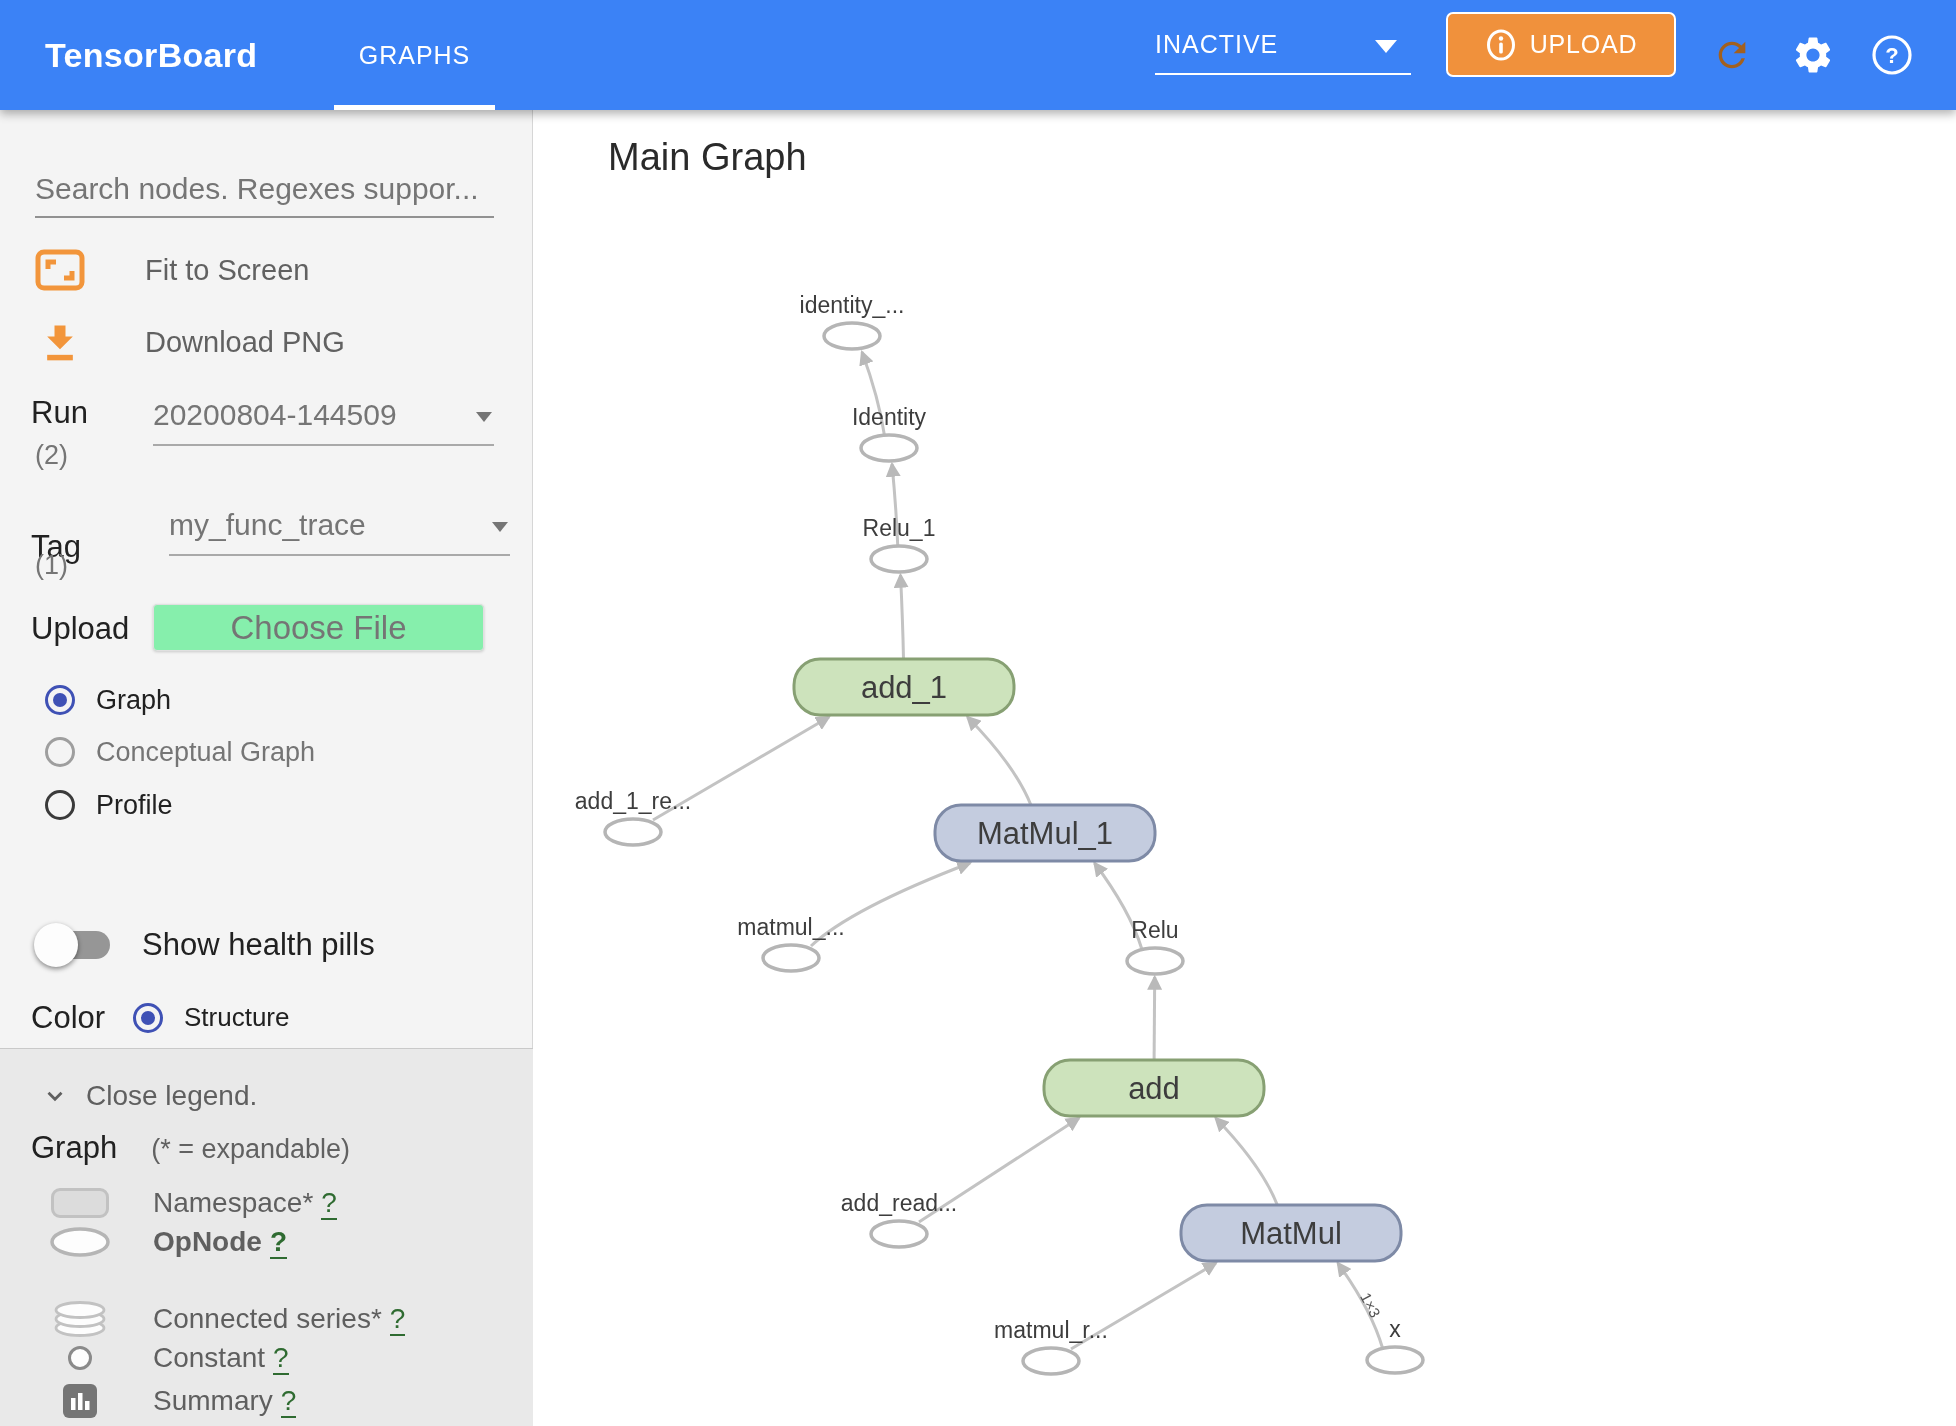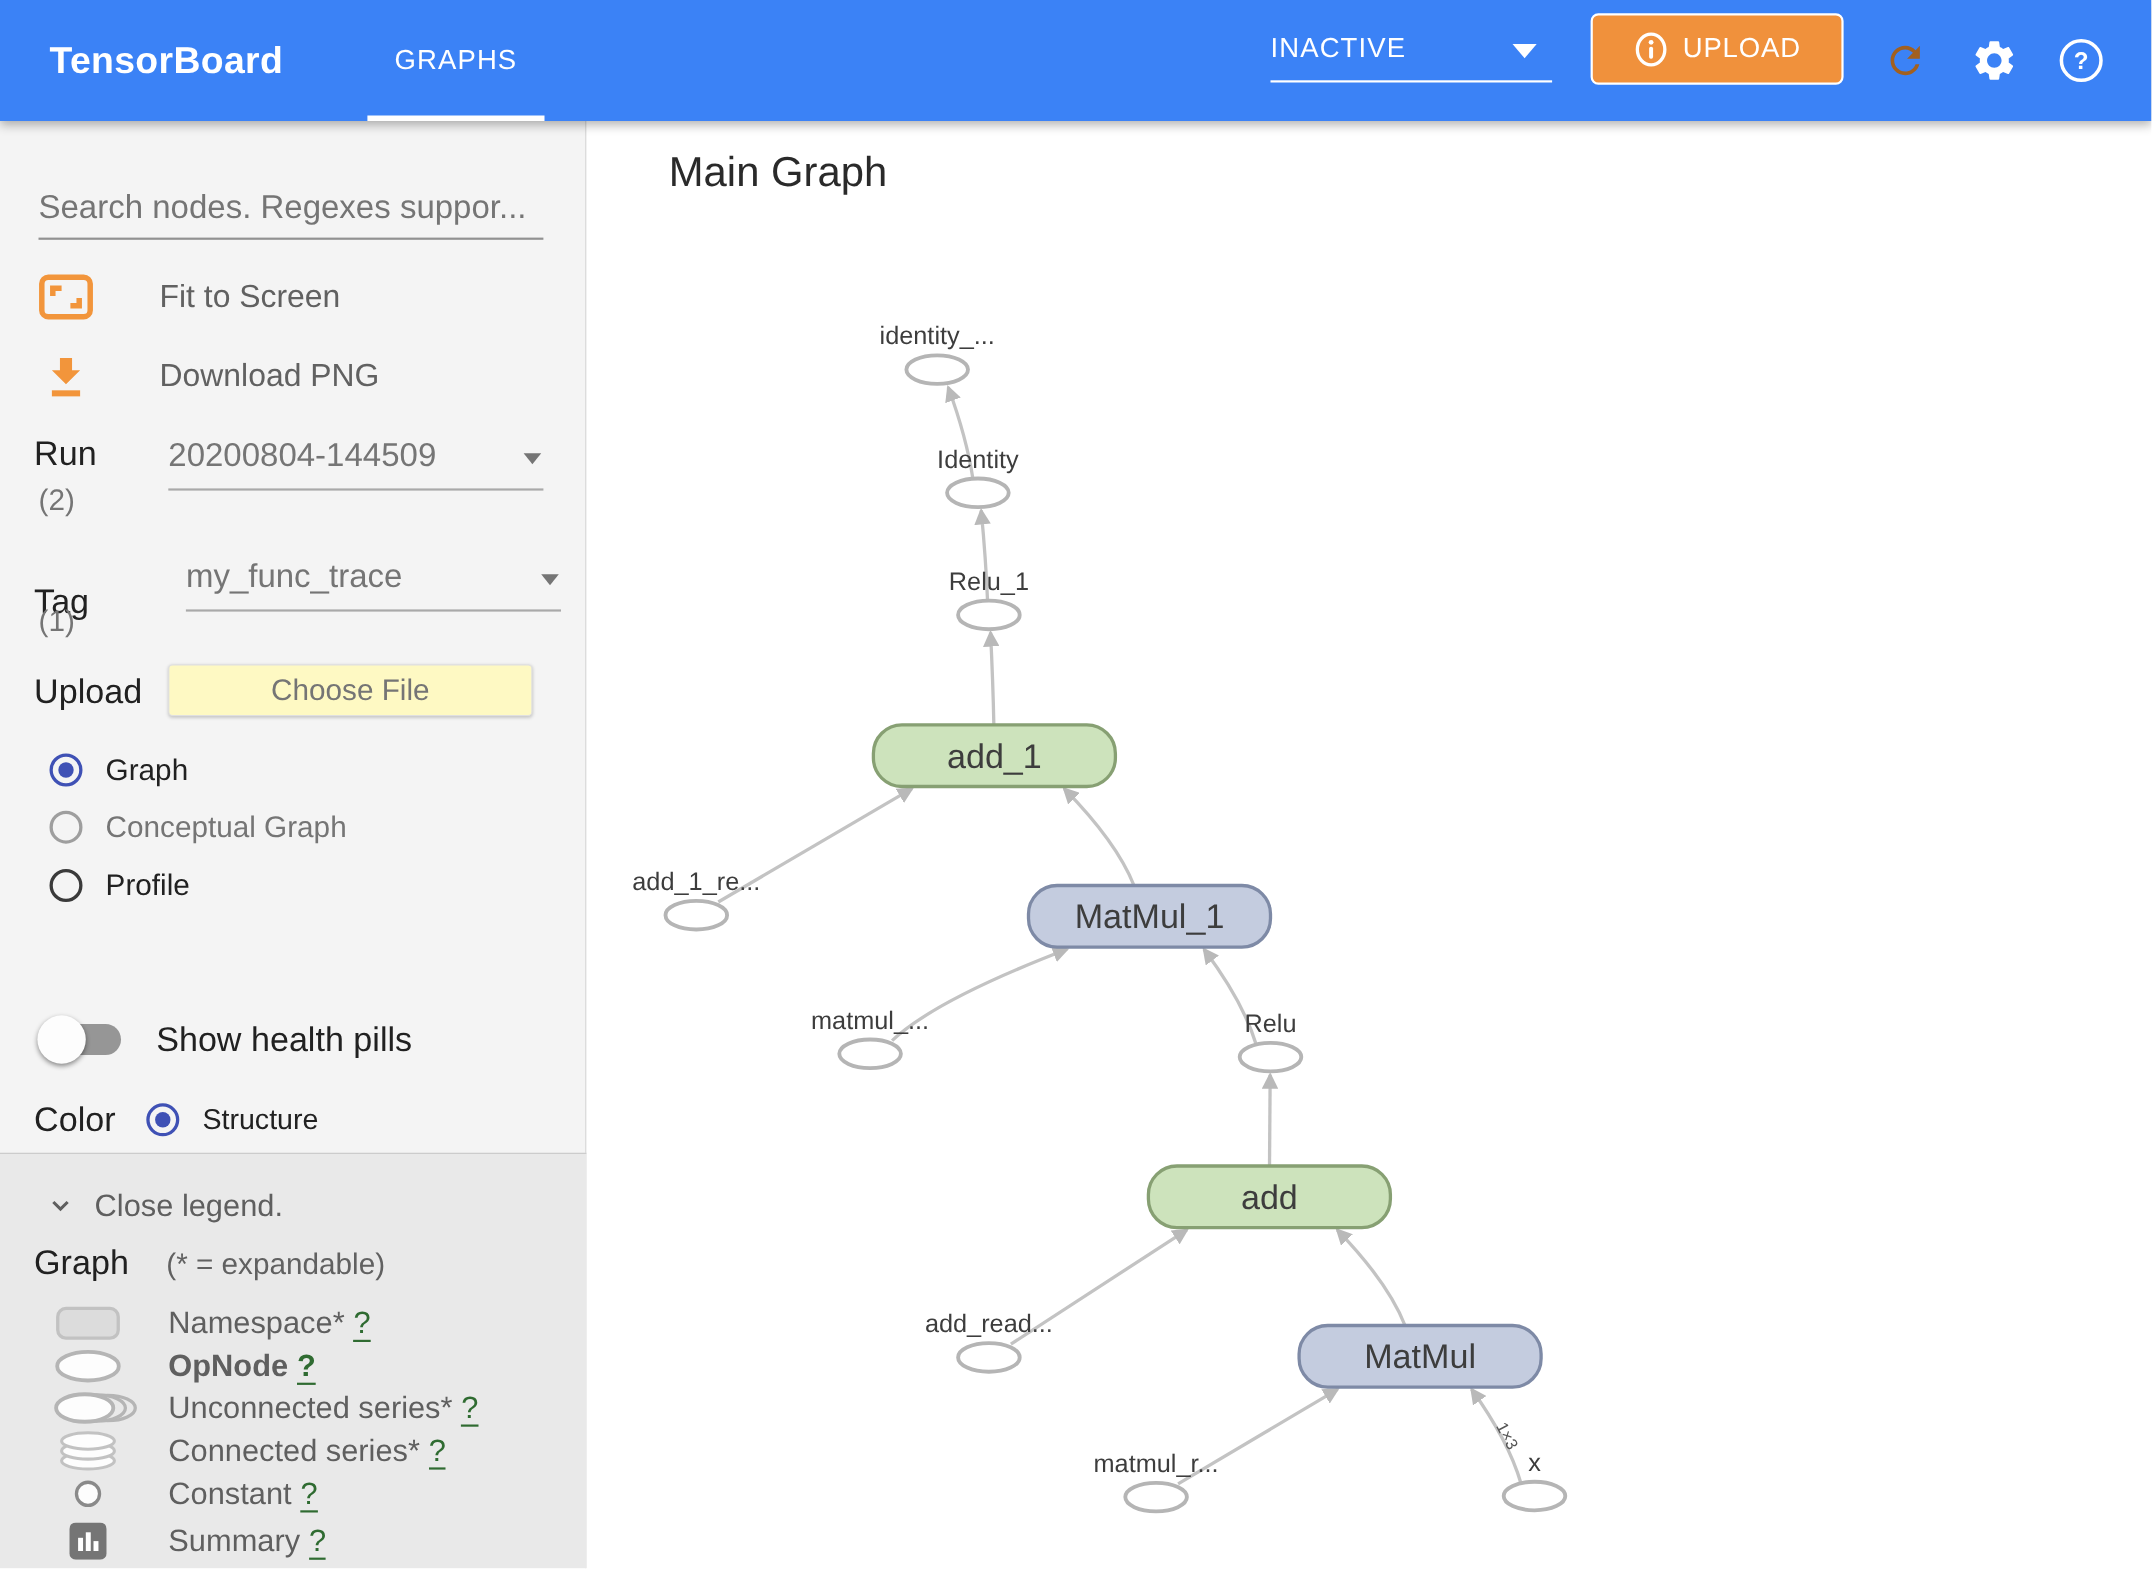--- a/index.html
+++ b/index.html
@@ -35,22 +35,22 @@
   .tool-row { position:absolute; left:35px; display:flex; align-items:center; gap:60px; cursor:pointer; }
   .tool-row .lbl { font-size:29px; color:#616161; }
   .field-label { position:absolute; left:31px; font-size:31px; color:#212121; }
   .field-count { position:absolute; left:35px; font-size:27px; color:#757575; }
   .select-box { position:absolute; left:153px; width:341px; cursor:pointer; }
   .select-box .val { font-size:30px; color:#757575; white-space:nowrap; overflow:hidden; }
   .select-box .underline { position:absolute; left:0; width:341px; height:2px; background:#a9a9a9; }
   .caret-gray { position:absolute; right:2px; width:0; height:0;
     border-left:8px solid transparent; border-right:8px solid transparent; border-top:10px solid #757575; }
   .choose-file { position:absolute; left:153px; top:494px; width:331px; height:47px;
-    background:#fef9c3; border:1px solid #e0e0e0; border-radius:4px; box-shadow:0 1px 3px rgba(0,0,0,0.18);
-    font-size:27px; color:#757575; display:flex; align-items:center; justify-content:center; cursor:pointer; }
+    background:#86efac; border:1px solid #e0e0e0; border-radius:4px; box-shadow:0 1px 3px rgba(0,0,0,0.18);
+    font-size:33px; color:#757575; display:flex; align-items:center; justify-content:center; cursor:pointer; }
   .radio-row { position:absolute; left:45px; display:flex; align-items:center; gap:21px; cursor:pointer; }
   .radio { width:30px; height:30px; border-radius:50%; border:3px solid #9e9e9e; position:relative; background:transparent; flex:0 0 auto; }
   .radio.sel { border-color:#3f51b5; }
   .radio.sel::after { content:""; position:absolute; left:5px; top:5px; width:14px; height:14px; border-radius:50%; background:#3f51b5; }
   .radio.dark { border-color:#3a3a3a; }
   .radio-lbl { font-size:27px; color:#212121; }
   .radio-lbl.dim { color:#757575; }
   .toggle-row { position:absolute; left:34px; display:flex; align-items:center; gap:28px; cursor:pointer; }
   .toggle { position:relative; width:80px; height:44px; flex:0 0 auto; }
   .toggle .track { position:absolute; left:4px; right:4px; top:8px; height:28px; border-radius:14px; background:#969696; }
@@ -206,30 +206,20 @@
           </span>
         <span class="lab"><span>Namespace*</span><a class="qlink">?</a></span>
       </div>
       <div class="legend-item" style="top:173px;font-weight:bold;">
         <span class="swatch">
           <svg width="62" height="32" viewBox="0 0 62 32">
               <ellipse cx="31" cy="16" rx="28" ry="13" fill="#fdfdfd" stroke="#b5b5b5" stroke-width="3.5"></ellipse>
             </svg>
         </span>
         <span class="lab"><span>OpNode</span><a class="qlink">?</a></span>
-      </div>
-      <div class="legend-item" style="top:211px;">
-        <span class="swatch" style="width:100px;">
-          <svg width="84" height="32" viewBox="0 0 84 32">
-            <ellipse cx="50" cy="16" rx="25" ry="11.5" fill="#e9e9e9" stroke="#b5b5b5" stroke-width="3"></ellipse>
-            <ellipse cx="40" cy="16" rx="26" ry="12" fill="#e9e9e9" stroke="#b5b5b5" stroke-width="3"></ellipse>
-            <ellipse cx="29" cy="16" rx="26" ry="12.5" fill="#fdfdfd" stroke="#b5b5b5" stroke-width="3.5"></ellipse>
-          </svg>
-        </span>
-        <span class="lab"><span>Unconnected series*</span><a class="qlink">?</a></span>
       </div>
       <div class="legend-item" style="top:250px;">
         <span class="swatch">
           <svg width="56" height="40" viewBox="0 0 56 40">
             <ellipse cx="28" cy="29" rx="24" ry="7.5" fill="#fdfdfd" stroke="#c2c2c2" stroke-width="2.8"></ellipse>
             <ellipse cx="28" cy="20" rx="24" ry="7.5" fill="#fdfdfd" stroke="#c2c2c2" stroke-width="2.8"></ellipse>
             <ellipse cx="28" cy="11" rx="24" ry="7.5" fill="#fdfdfd" stroke="#c2c2c2" stroke-width="2.8"></ellipse>
           </svg>
         </span>
         <span class="lab"><span>Connected series*</span><a class="qlink">?</a></span>

